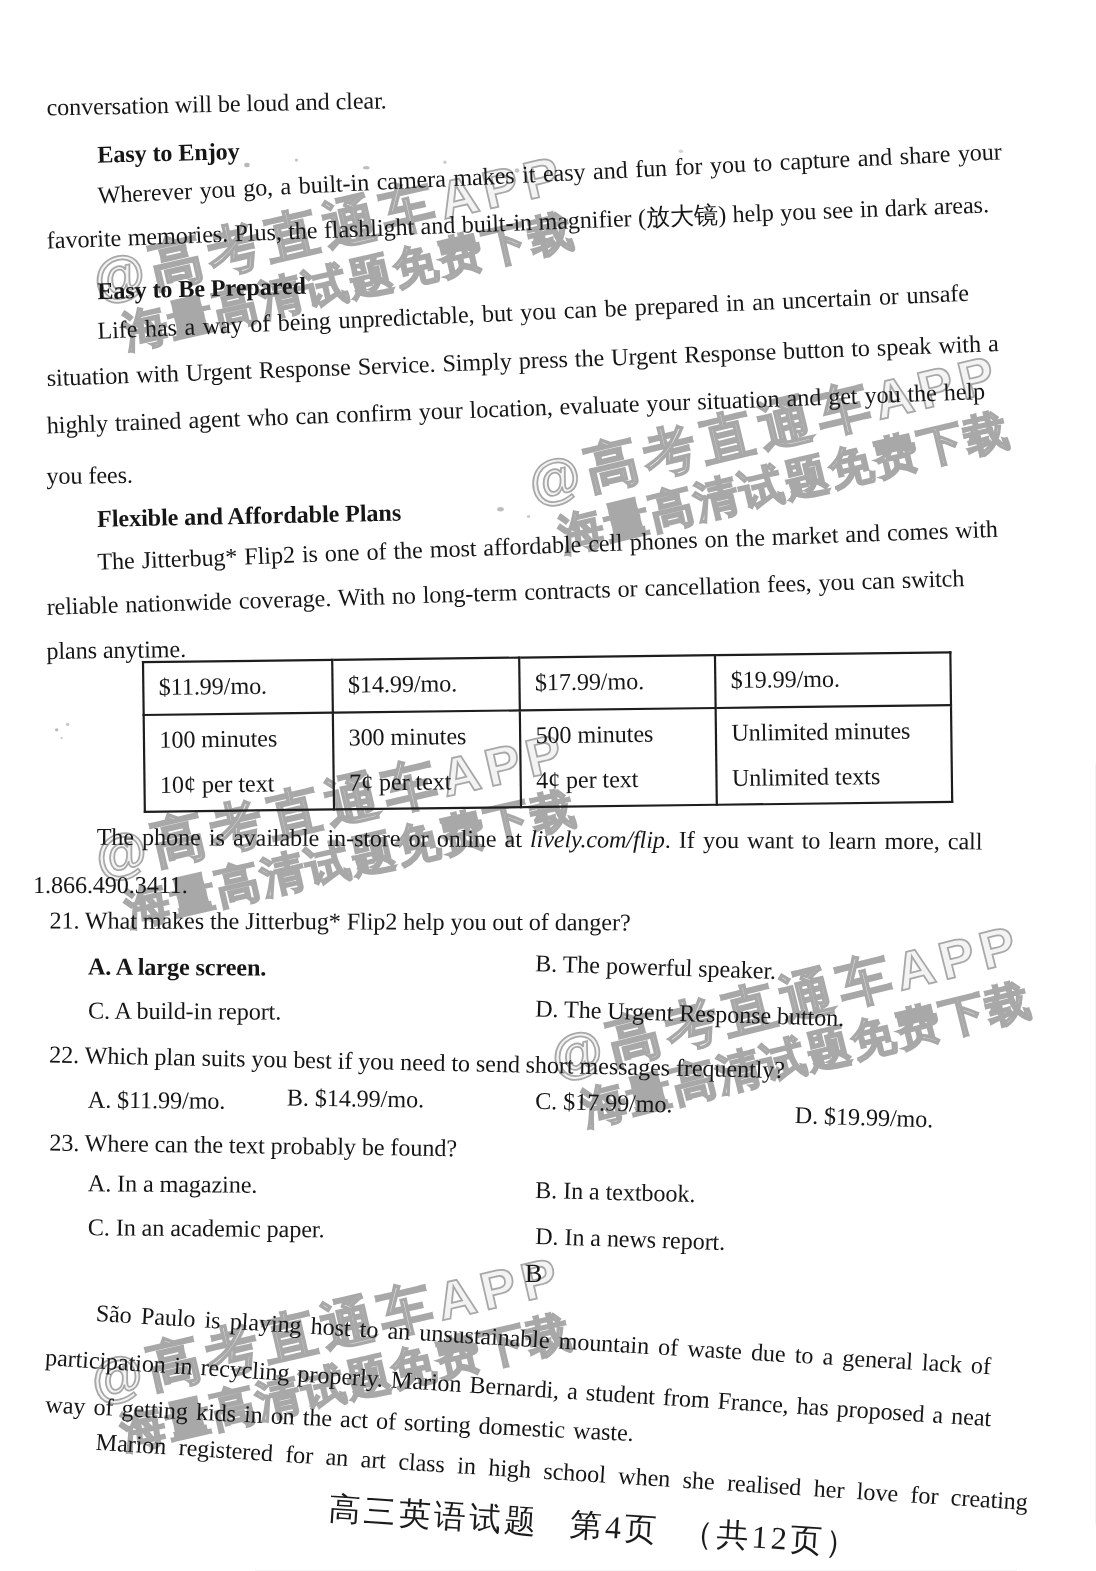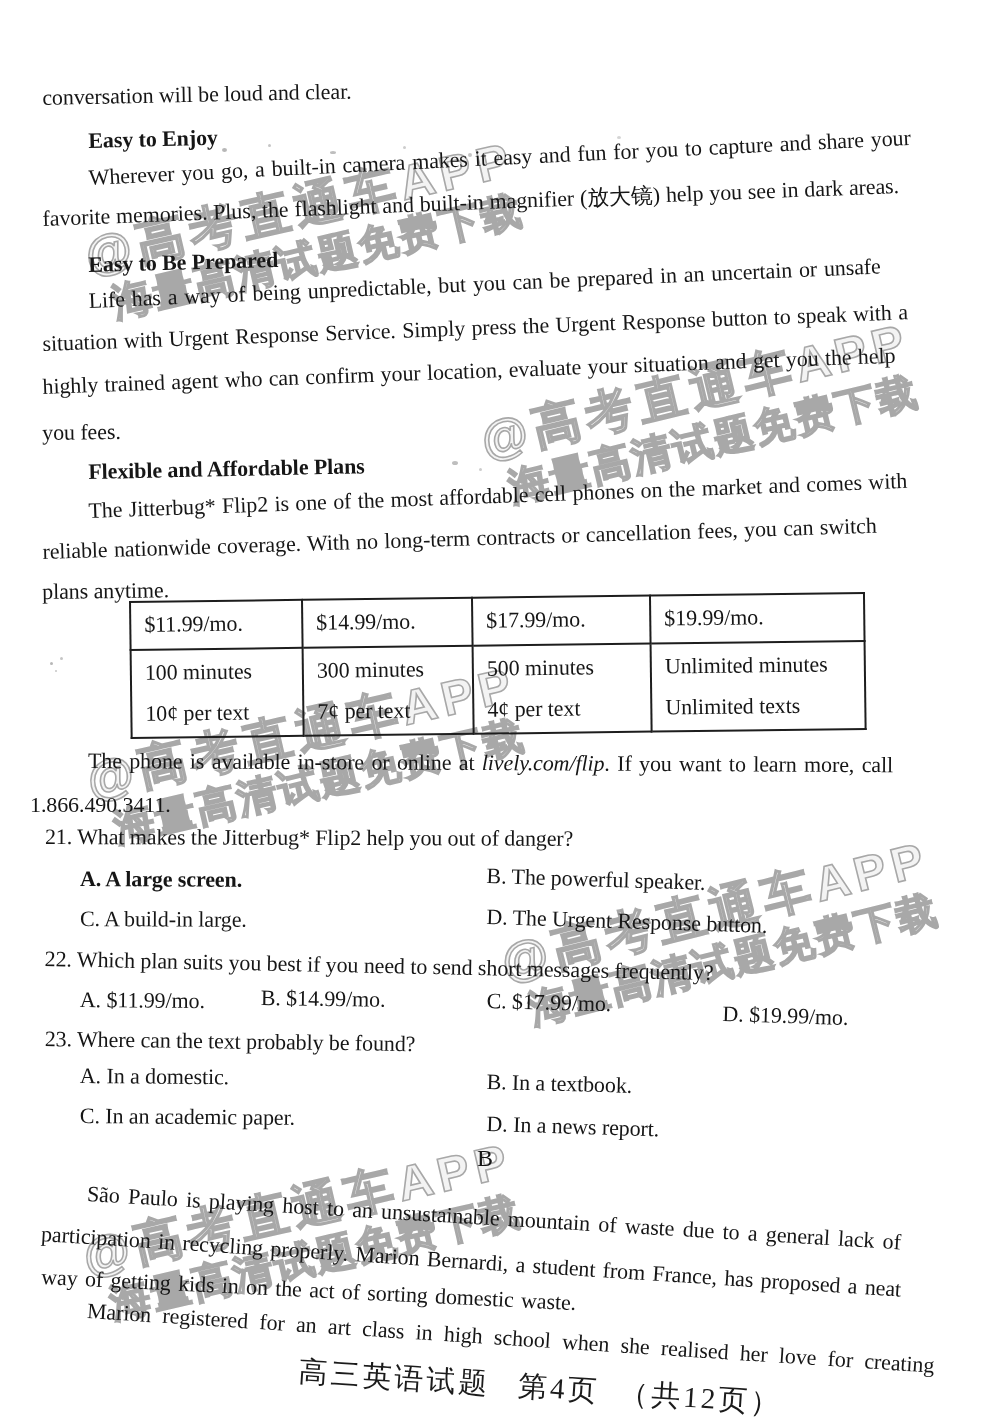--- a/index.html
+++ b/index.html
@@ -137,31 +137,31 @@
     </table>
 
   <div class="ln" style="left:88px;top:747px;transform:rotate(0.3deg);word-spacing:2px;">
     <span>The phone is available in-store or online at </span><span class="ital">lively.com/flip</span><span>. If you want to learn more, call</span>
   </div>
   <div class="ln" style="left:30px;top:791px;">1.866.490.3411.</div>
 
   <div class="ln" style="left:45px;top:823px;transform:rotate(0.2deg);">21. What makes the Jitterbug* Flip2 help you out of danger?</div>
   <div class="ln" style="left:80px;top:865px;transform:rotate(0.3deg);font-weight:bold;">A. A large screen.</div>
   <div class="ln" style="left:487px;top:862px;transform:rotate(1.8deg);">B. The powerful speaker.</div>
-  <div class="ln" style="left:80px;top:905px;transform:rotate(0.3deg);">C. A build-in large.</div>
+  <div class="ln" style="left:80px;top:905px;transform:rotate(0.3deg);">C. A build-in report.</div>
   <div class="ln" style="left:487px;top:903px;transform:rotate(1.8deg);">D. The Urgent Response button.</div>
 
   <div class="ln" style="left:45px;top:945px;transform:rotate(1.2deg);">22. Which plan suits you best if you need to send short messages frequently?</div>
   <div class="ln" style="left:80px;top:986px;transform:rotate(0.5deg);">A. $11.99/mo.</div>
   <div class="ln" style="left:261px;top:984px;transform:rotate(0.8deg);">B. $14.99/mo.</div>
   <div class="ln" style="left:487px;top:987px;transform:rotate(1.5deg);">C. $17.99/mo.</div>
   <div class="ln" style="left:723px;top:1000px;transform:rotate(1.8deg);">D. $19.99/mo.</div>
 
   <div class="ln" style="left:45px;top:1025px;transform:rotate(0.8deg);">23. Where can the text probably be found?</div>
-  <div class="ln" style="left:80px;top:1062px;transform:rotate(0.5deg);">A. In a domestic.</div>
+  <div class="ln" style="left:80px;top:1062px;transform:rotate(0.5deg);">A. In a magazine.</div>
   <div class="ln" style="left:487px;top:1068px;transform:rotate(1.5deg);">B. In a textbook.</div>
   <div class="ln" style="left:80px;top:1102px;transform:rotate(0.5deg);">C. In an academic paper.</div>
   <div class="ln" style="left:487px;top:1110px;transform:rotate(1.8deg);">D. In a news report.</div>
 
   <div class="ln sect-label" style="left:477px;top:1143px;">B</div>
   <div class="ln" style="left:88px;top:1180px;transform:rotate(3.4deg);word-spacing:3px;">São Paulo is playing host to an unsustainable mountain of waste due to a general lack of</div>
   <div class="ln" style="left:42px;top:1220px;transform:rotate(3.7deg);word-spacing:2px;">participation in recycling properly. Marion Bernardi, a student from France, has proposed a neat</div>
   <div class="ln" style="left:42px;top:1263px;transform:rotate(2.8deg);word-spacing:2px;">way of getting kids in on the act of sorting domestic waste.</div>
   <div class="ln" style="left:88px;top:1297px;transform:rotate(3.7deg);word-spacing:6px;">Marion registered for an art class in high school when she realised her love for creating</div>
 

